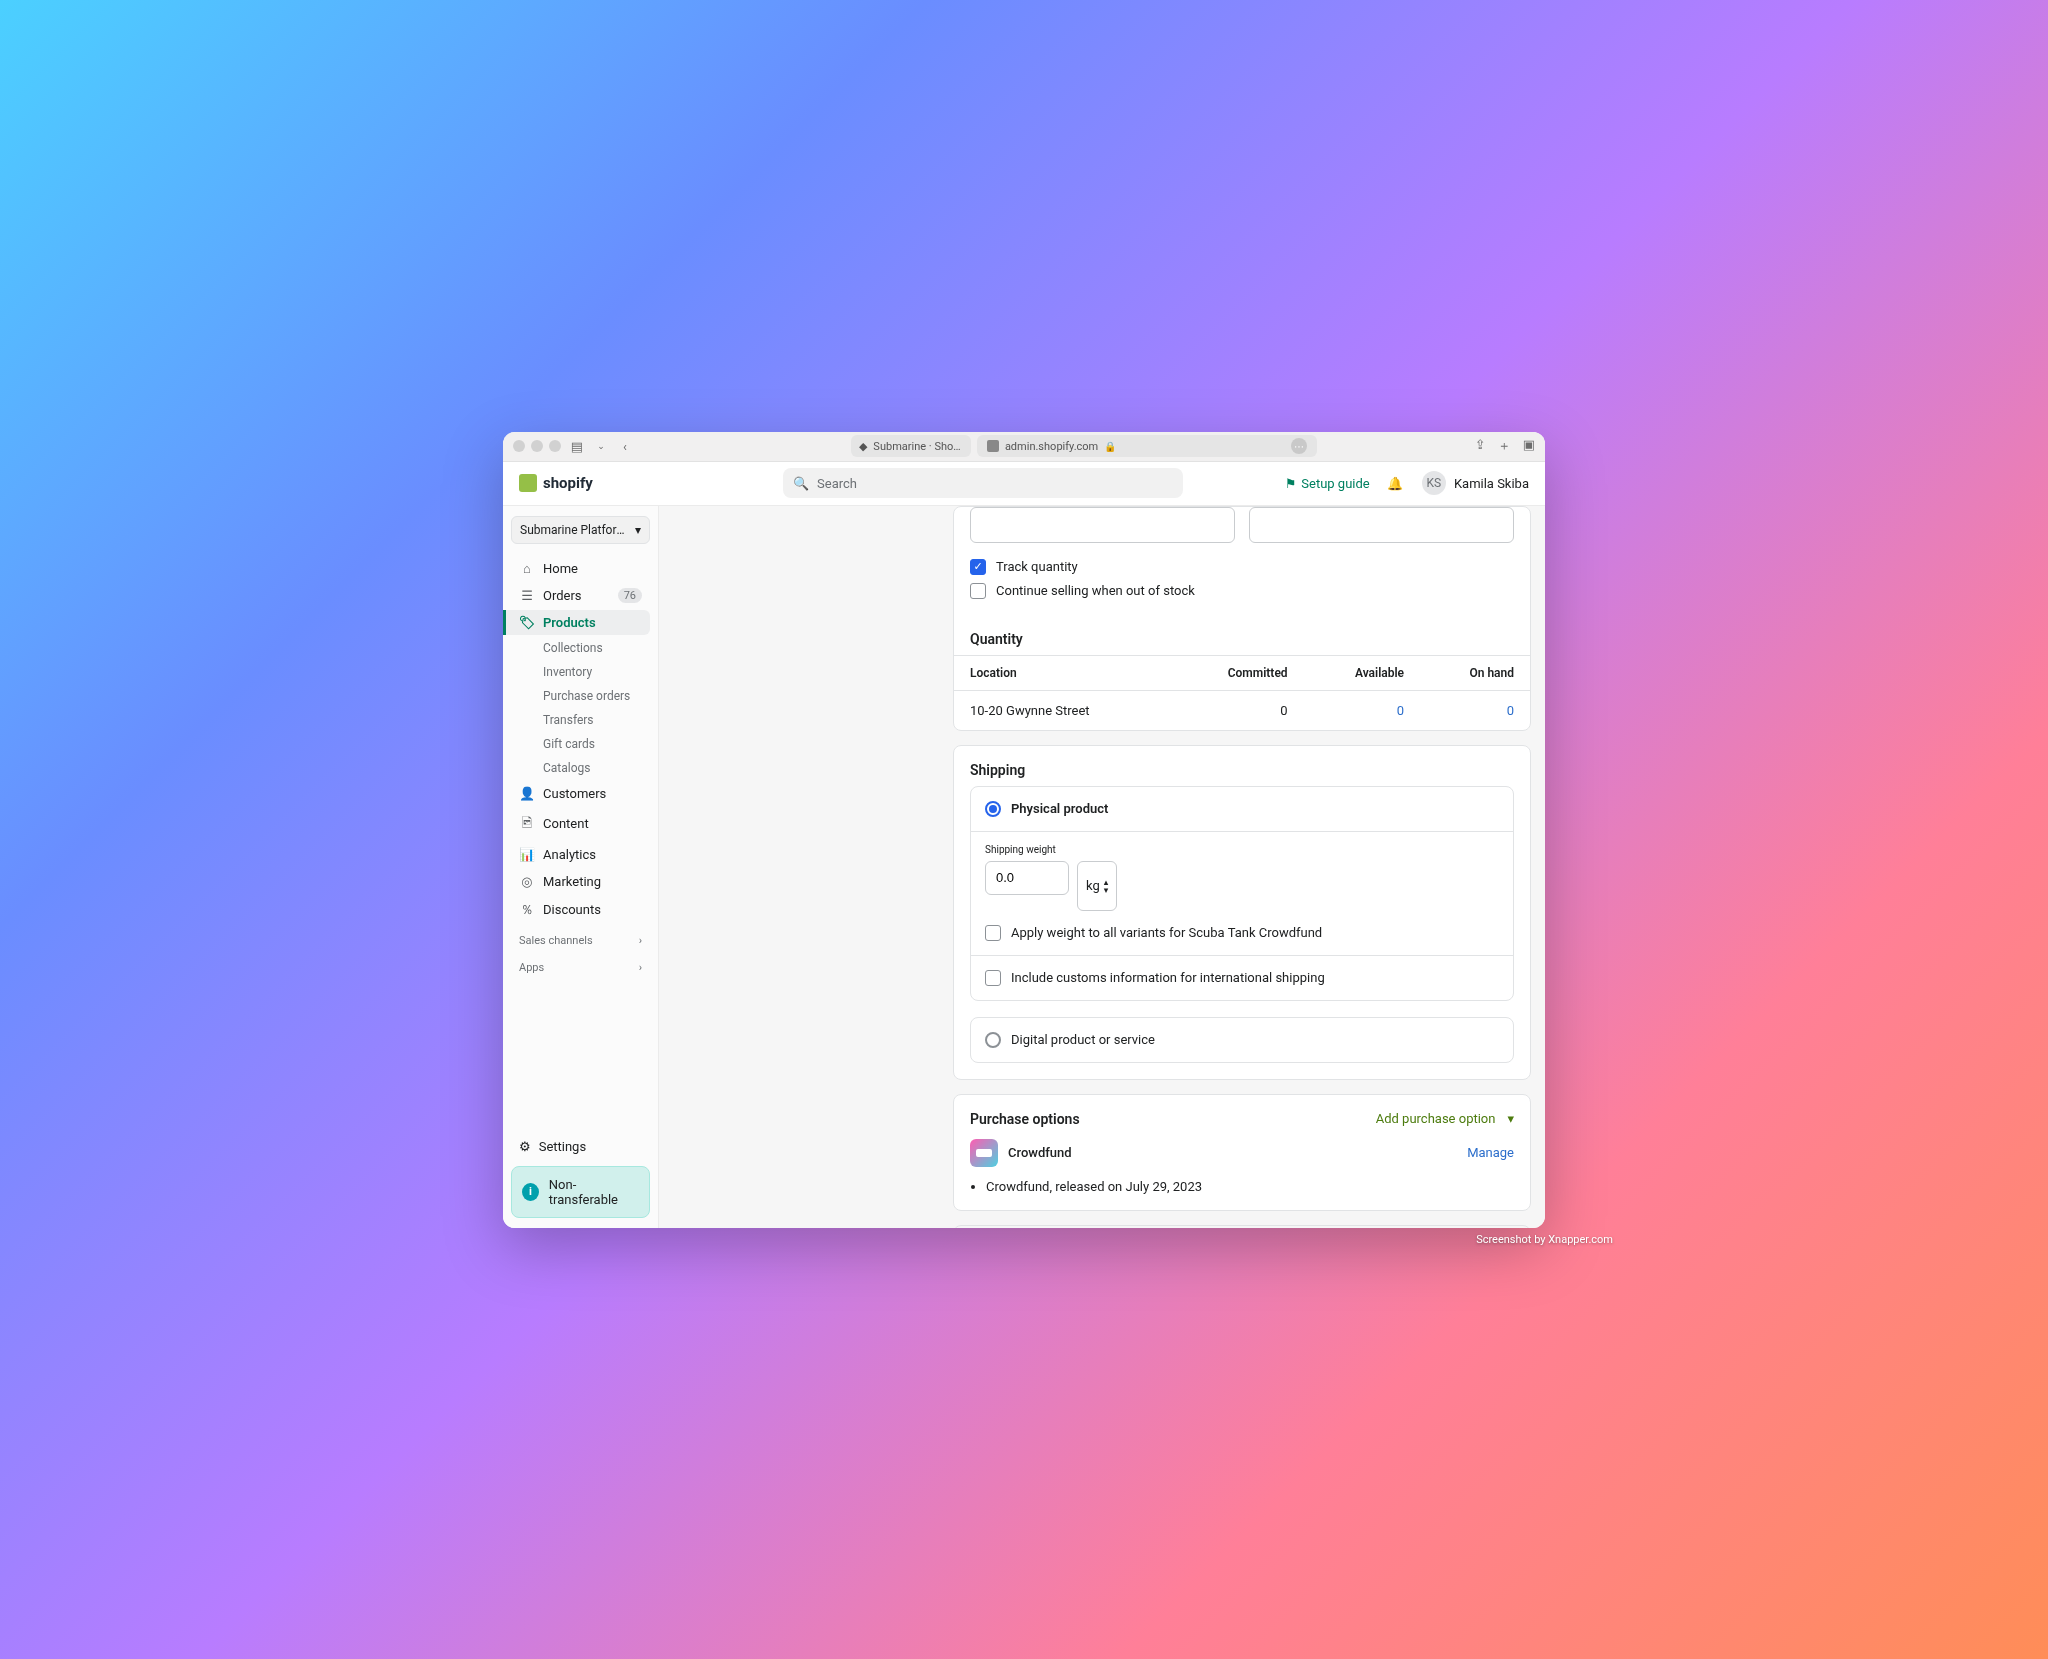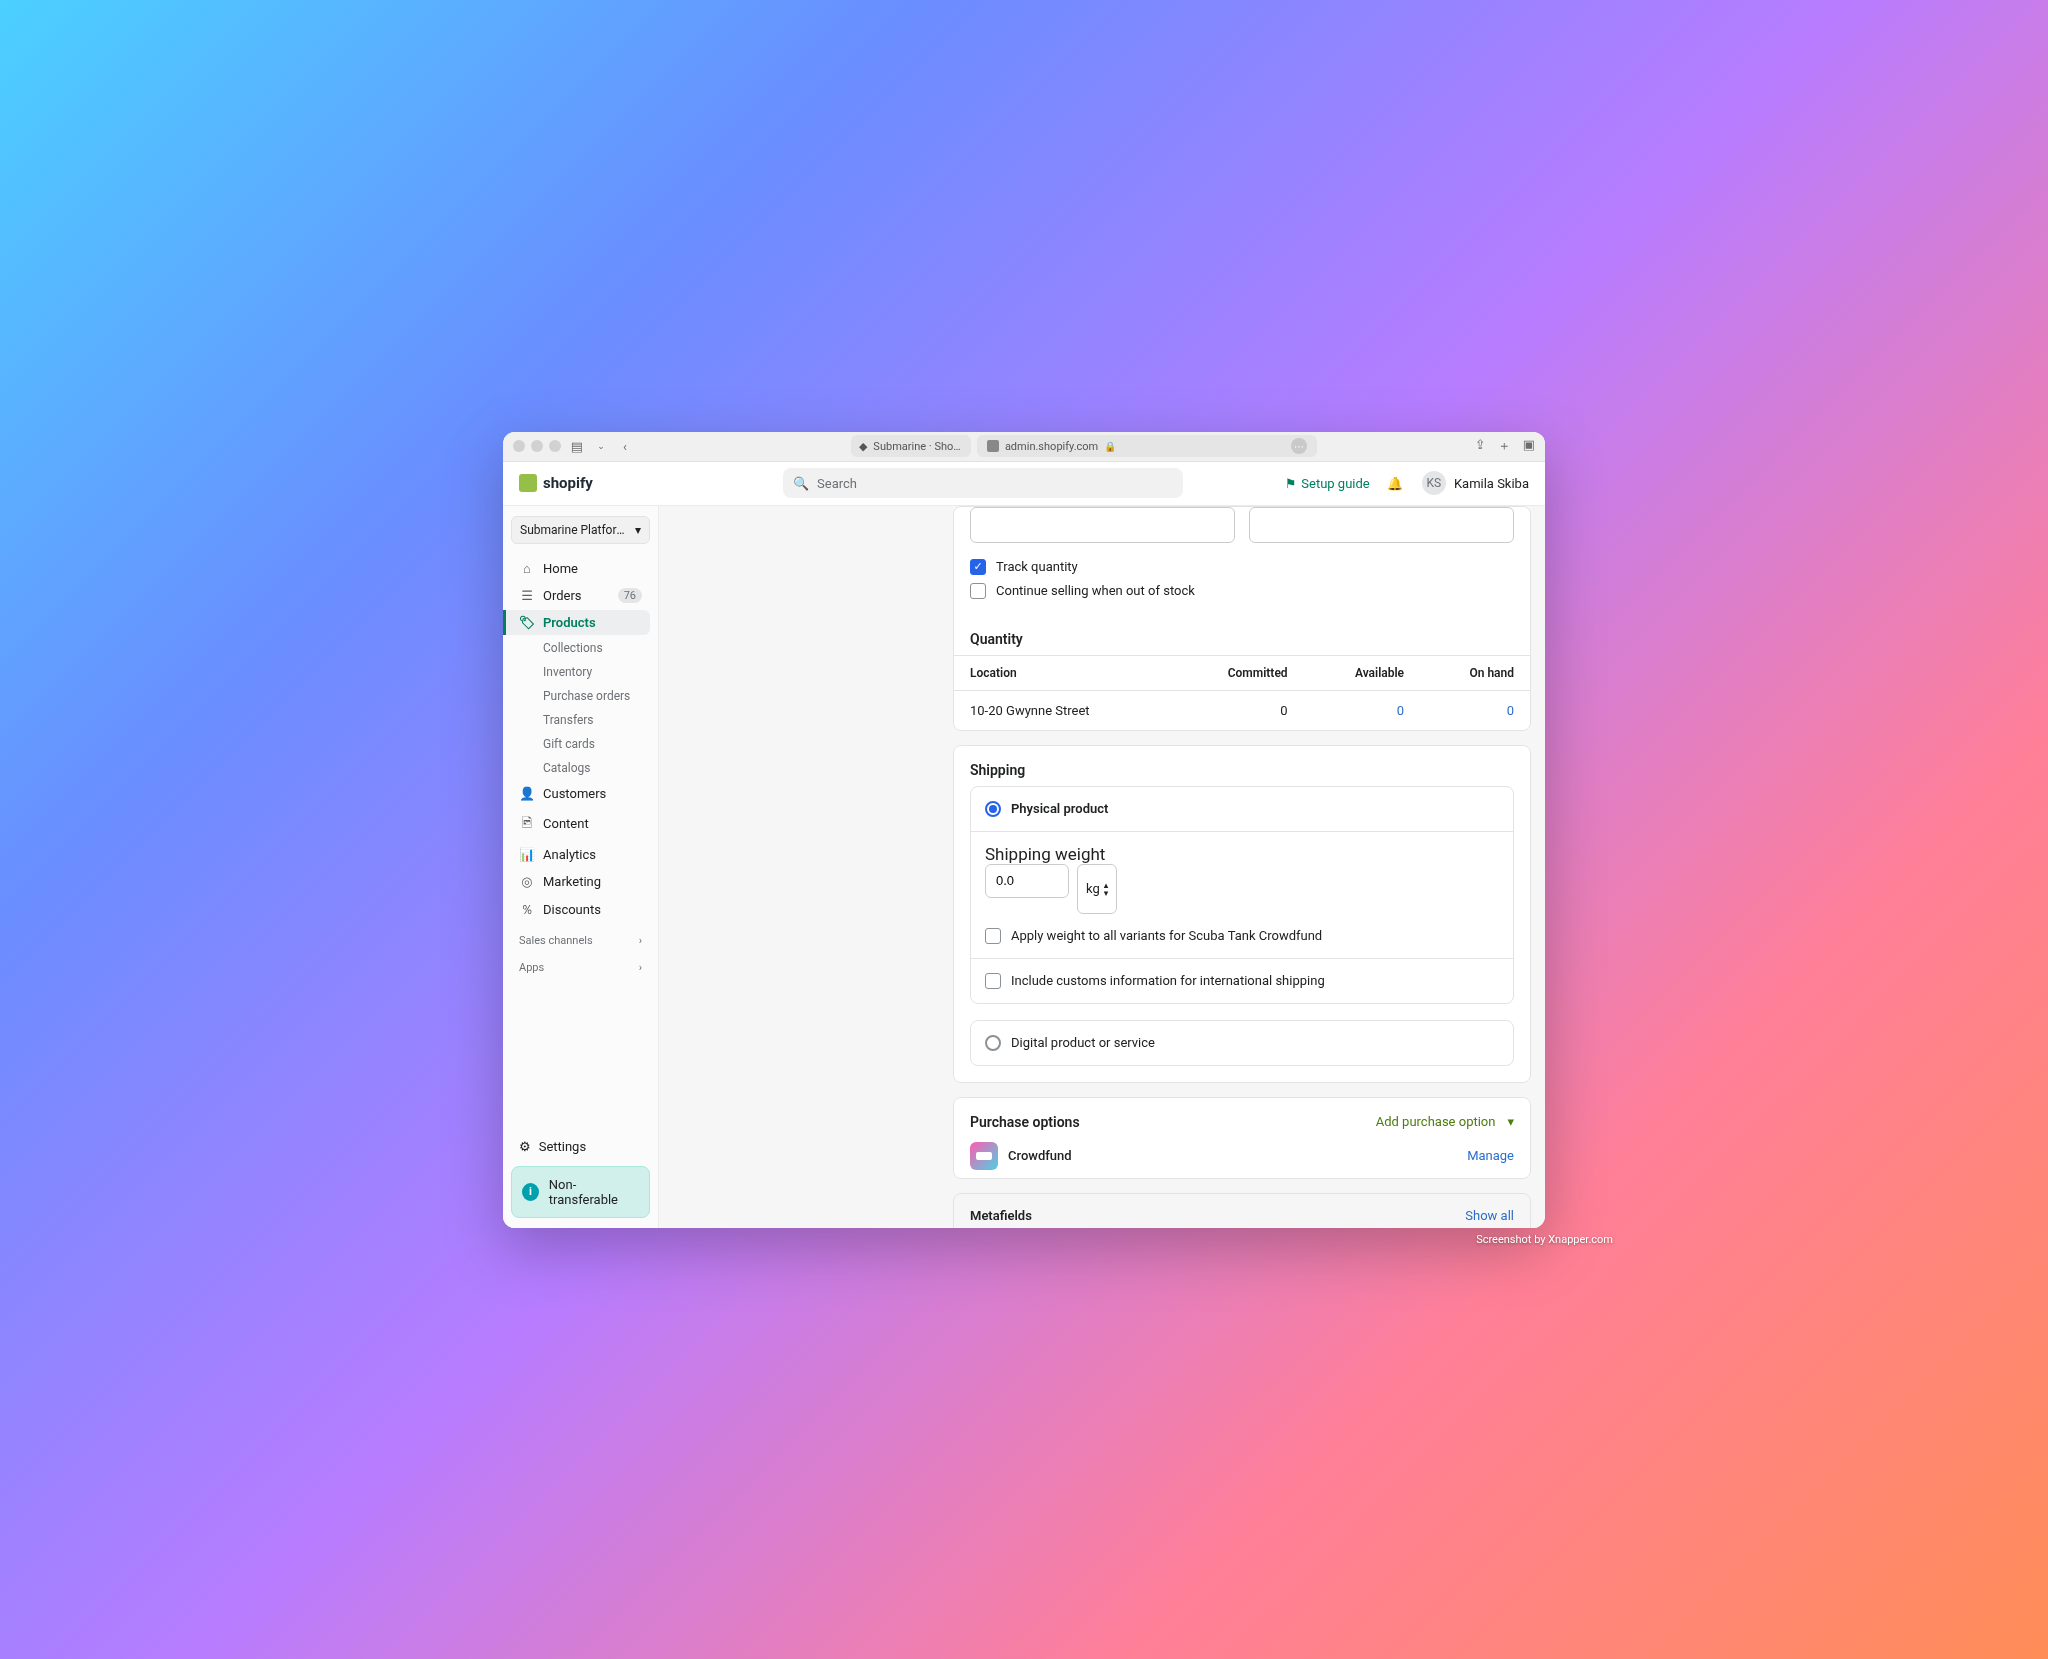--- a/index.html
+++ b/index.html
@@ -109,21 +109,21 @@
   .table td { padding:12px 16px; }
   .link { color:#2c6ecb; cursor:pointer; }
 
   .shipping-option { border:1px solid #e1e3e5; border-radius:8px; margin:0 16px 16px; }
   .radio-row { display:flex; align-items:center; gap:10px; padding:14px 14px; cursor:pointer;}
   .radio { width:16px;height:16px;border:2px solid #8c9196;border-radius:50%;display:flex;align-items:center;justify-content:center;}
   .radio.selected { border-color:#2563eb;}
   .radio.selected::after { content:""; width:8px;height:8px;border-radius:50%;background:#2563eb;}
   .radio-label { font-weight:600; }
   .subsection { padding:0 14px 14px; }
-  .field-label { font-size:17px; color:#202223; display:block;}
+  .field-label { font-size:10px; color:#202223; margin-bottom:6px; display:block;}
   .inline-inputs { display:flex; gap:8px; }
   .text-input { height:34px; border:1px solid #c9cccf; border-radius:6px; padding:0 10px; font-size:13px; width:84px; background:#fff;}
   .unit-select { height:50px; border:1px solid #c9cccf; border-radius:6px; padding:0 8px; font-size:13px; background:#fff; display:flex;align-items:center; gap:4px; cursor:pointer;}
   .divider { border-top:1px solid #e1e3e5; }
 
   .card-header-row { display:flex; align-items:center; justify-content:space-between; padding:16px 16px 8px;}
   .card-header-row h3 { font-size:14px; font-weight:600;}
   .dropdown-link { color:#4d7c0f; font-size:13px; cursor:pointer; display:flex;align-items:center;gap:12px;}
   .po-row { display:flex; align-items:center; padding:4px 16px 8px; gap:10px;}
   .po-app-icon { width:28px;height:28px;border-radius:6px; background:linear-gradient(135deg,#ff5db1,#4dd0e1); display:flex;align-items:center;justify-content:center;}
@@ -344,20 +344,23 @@
           <span class="dropdown-link">
             <span>Add purchase option</span>
             <span>▾</span>
           </span>
         </div>
         <div class="po-row">
           <span class="po-app-icon"></span>
           <span style="font-weight:500;">Crowdfund</span>
           <span class="link manage">Manage</span>
         </div>
+        <ul class="bullet-list">
+          <li>Crowdfund, released on July 29, 2023</li>
+        </ul>
       </div>
 
       <div class="meta-card column">
         <span style="font-weight:600;">Metafields</span>
         <span class="link">Show all</span>
       </div>
 
     </div>
   </div>
 </div>

